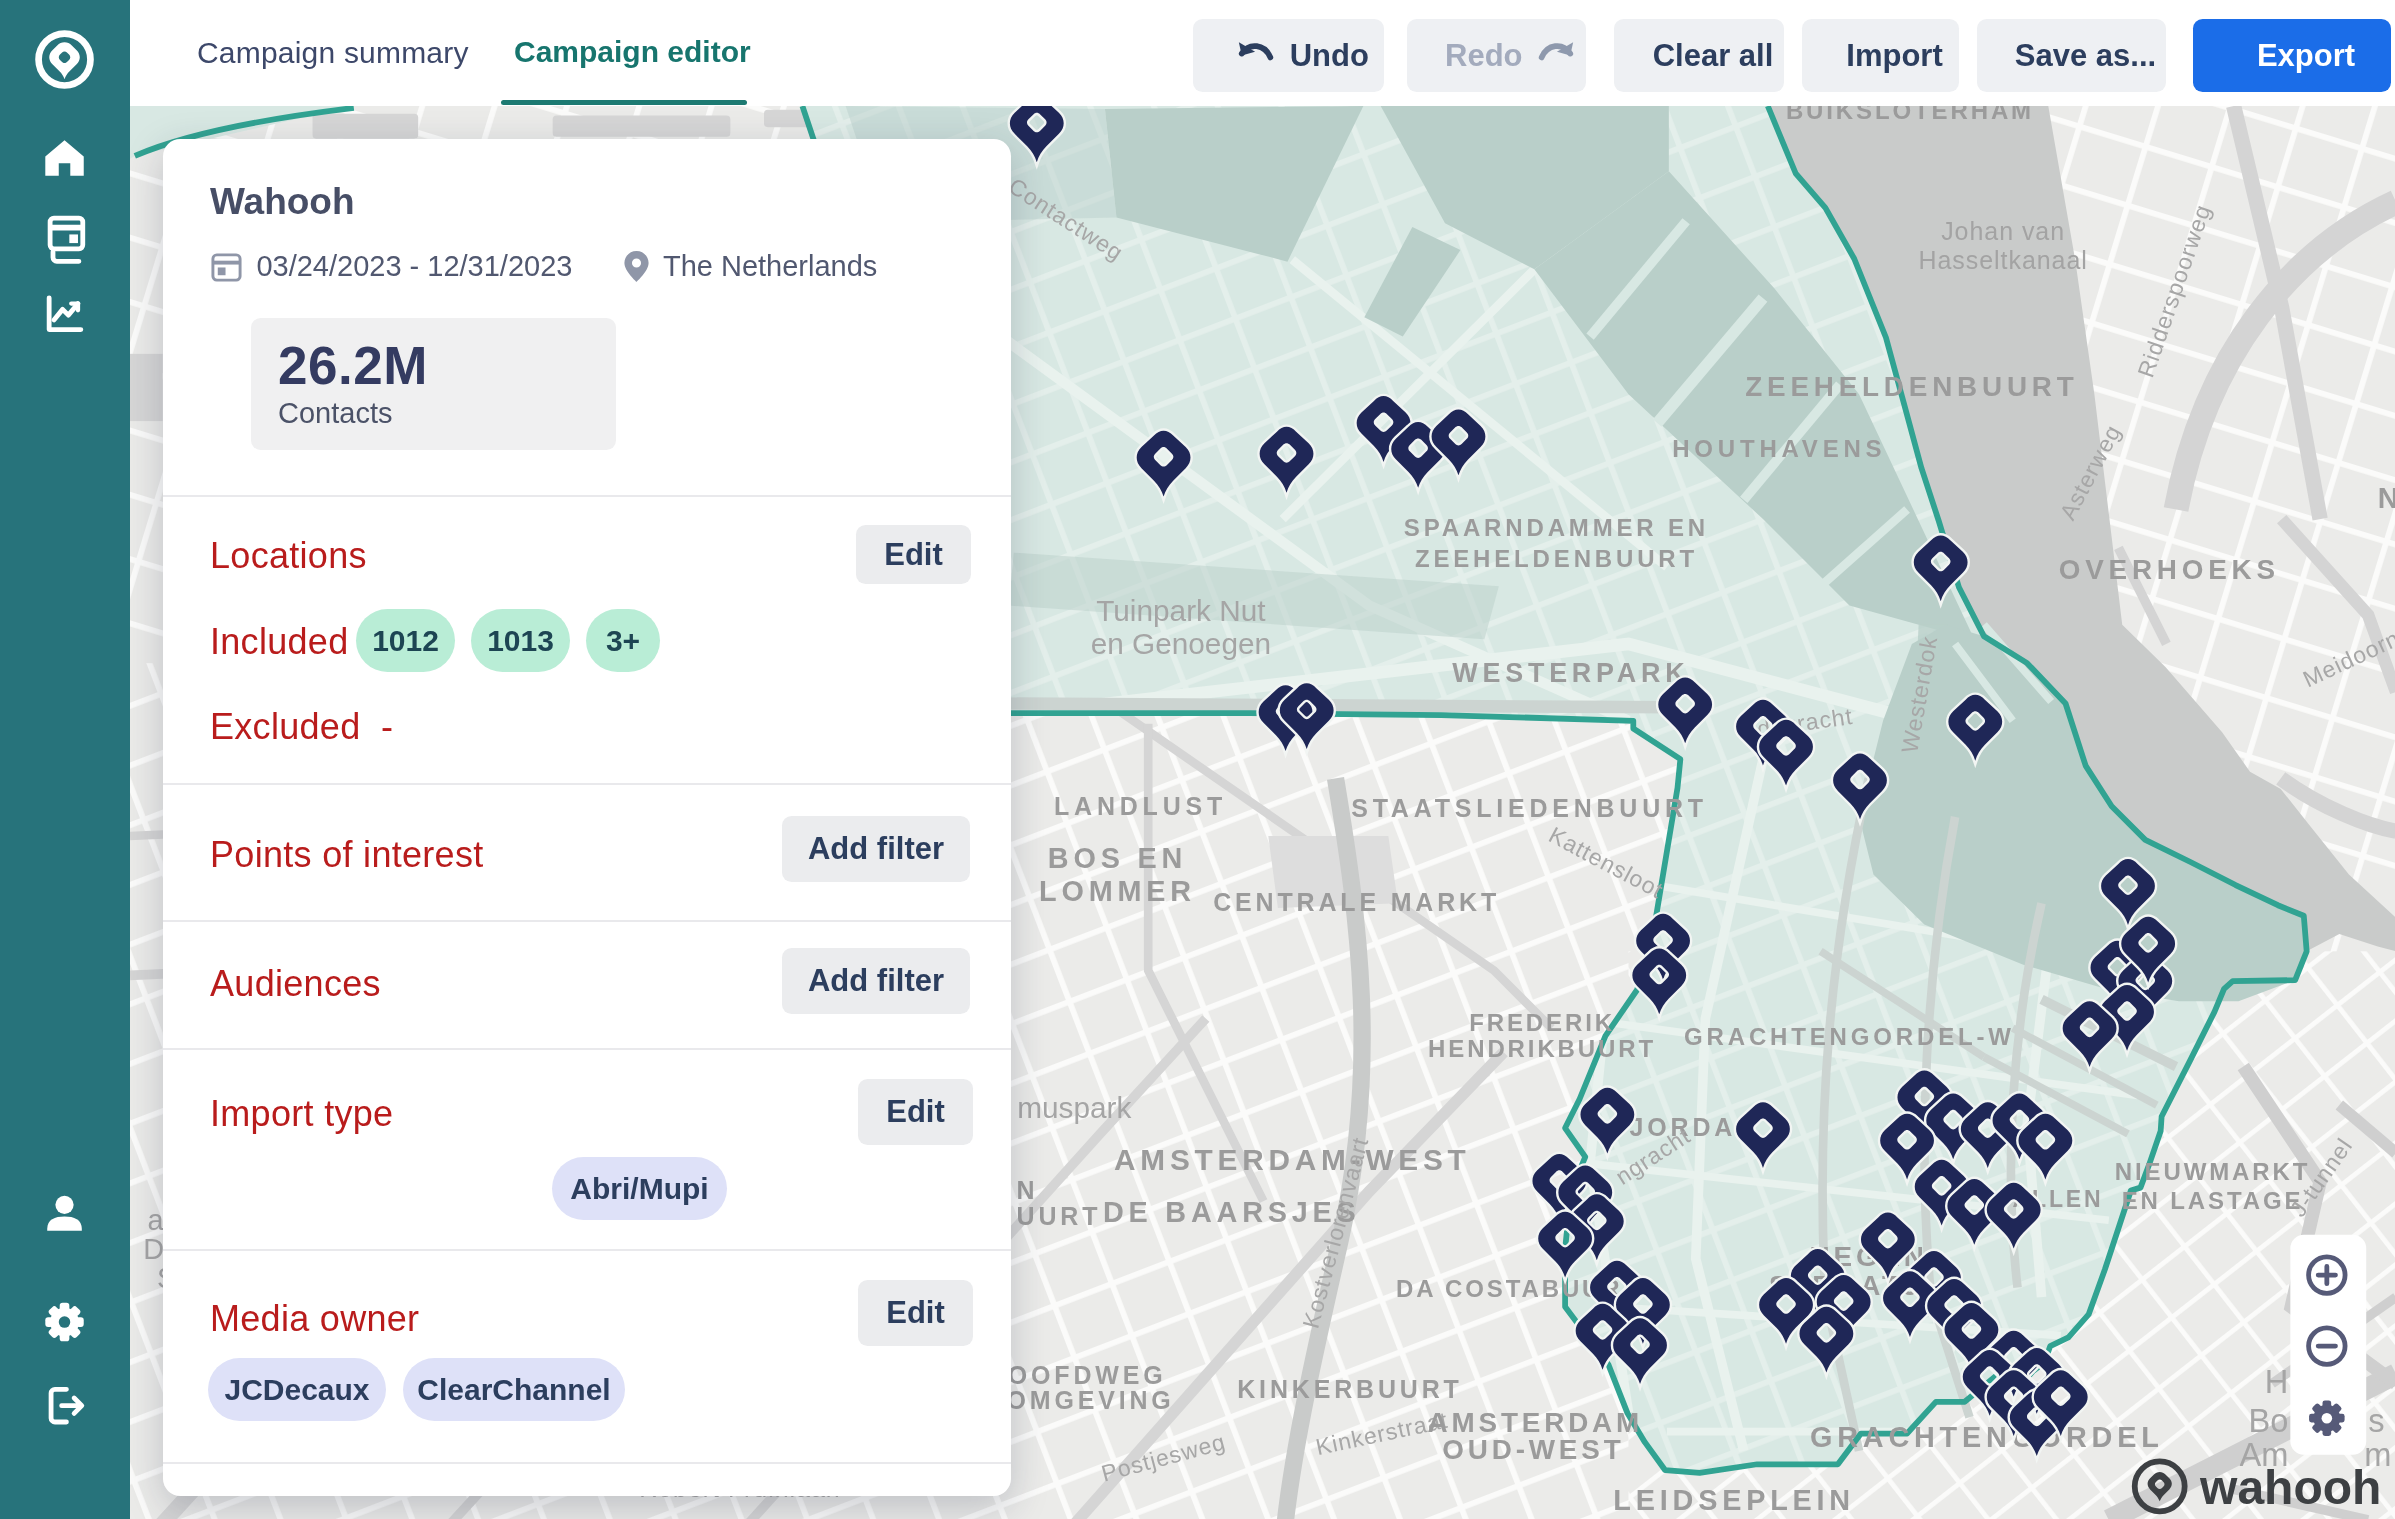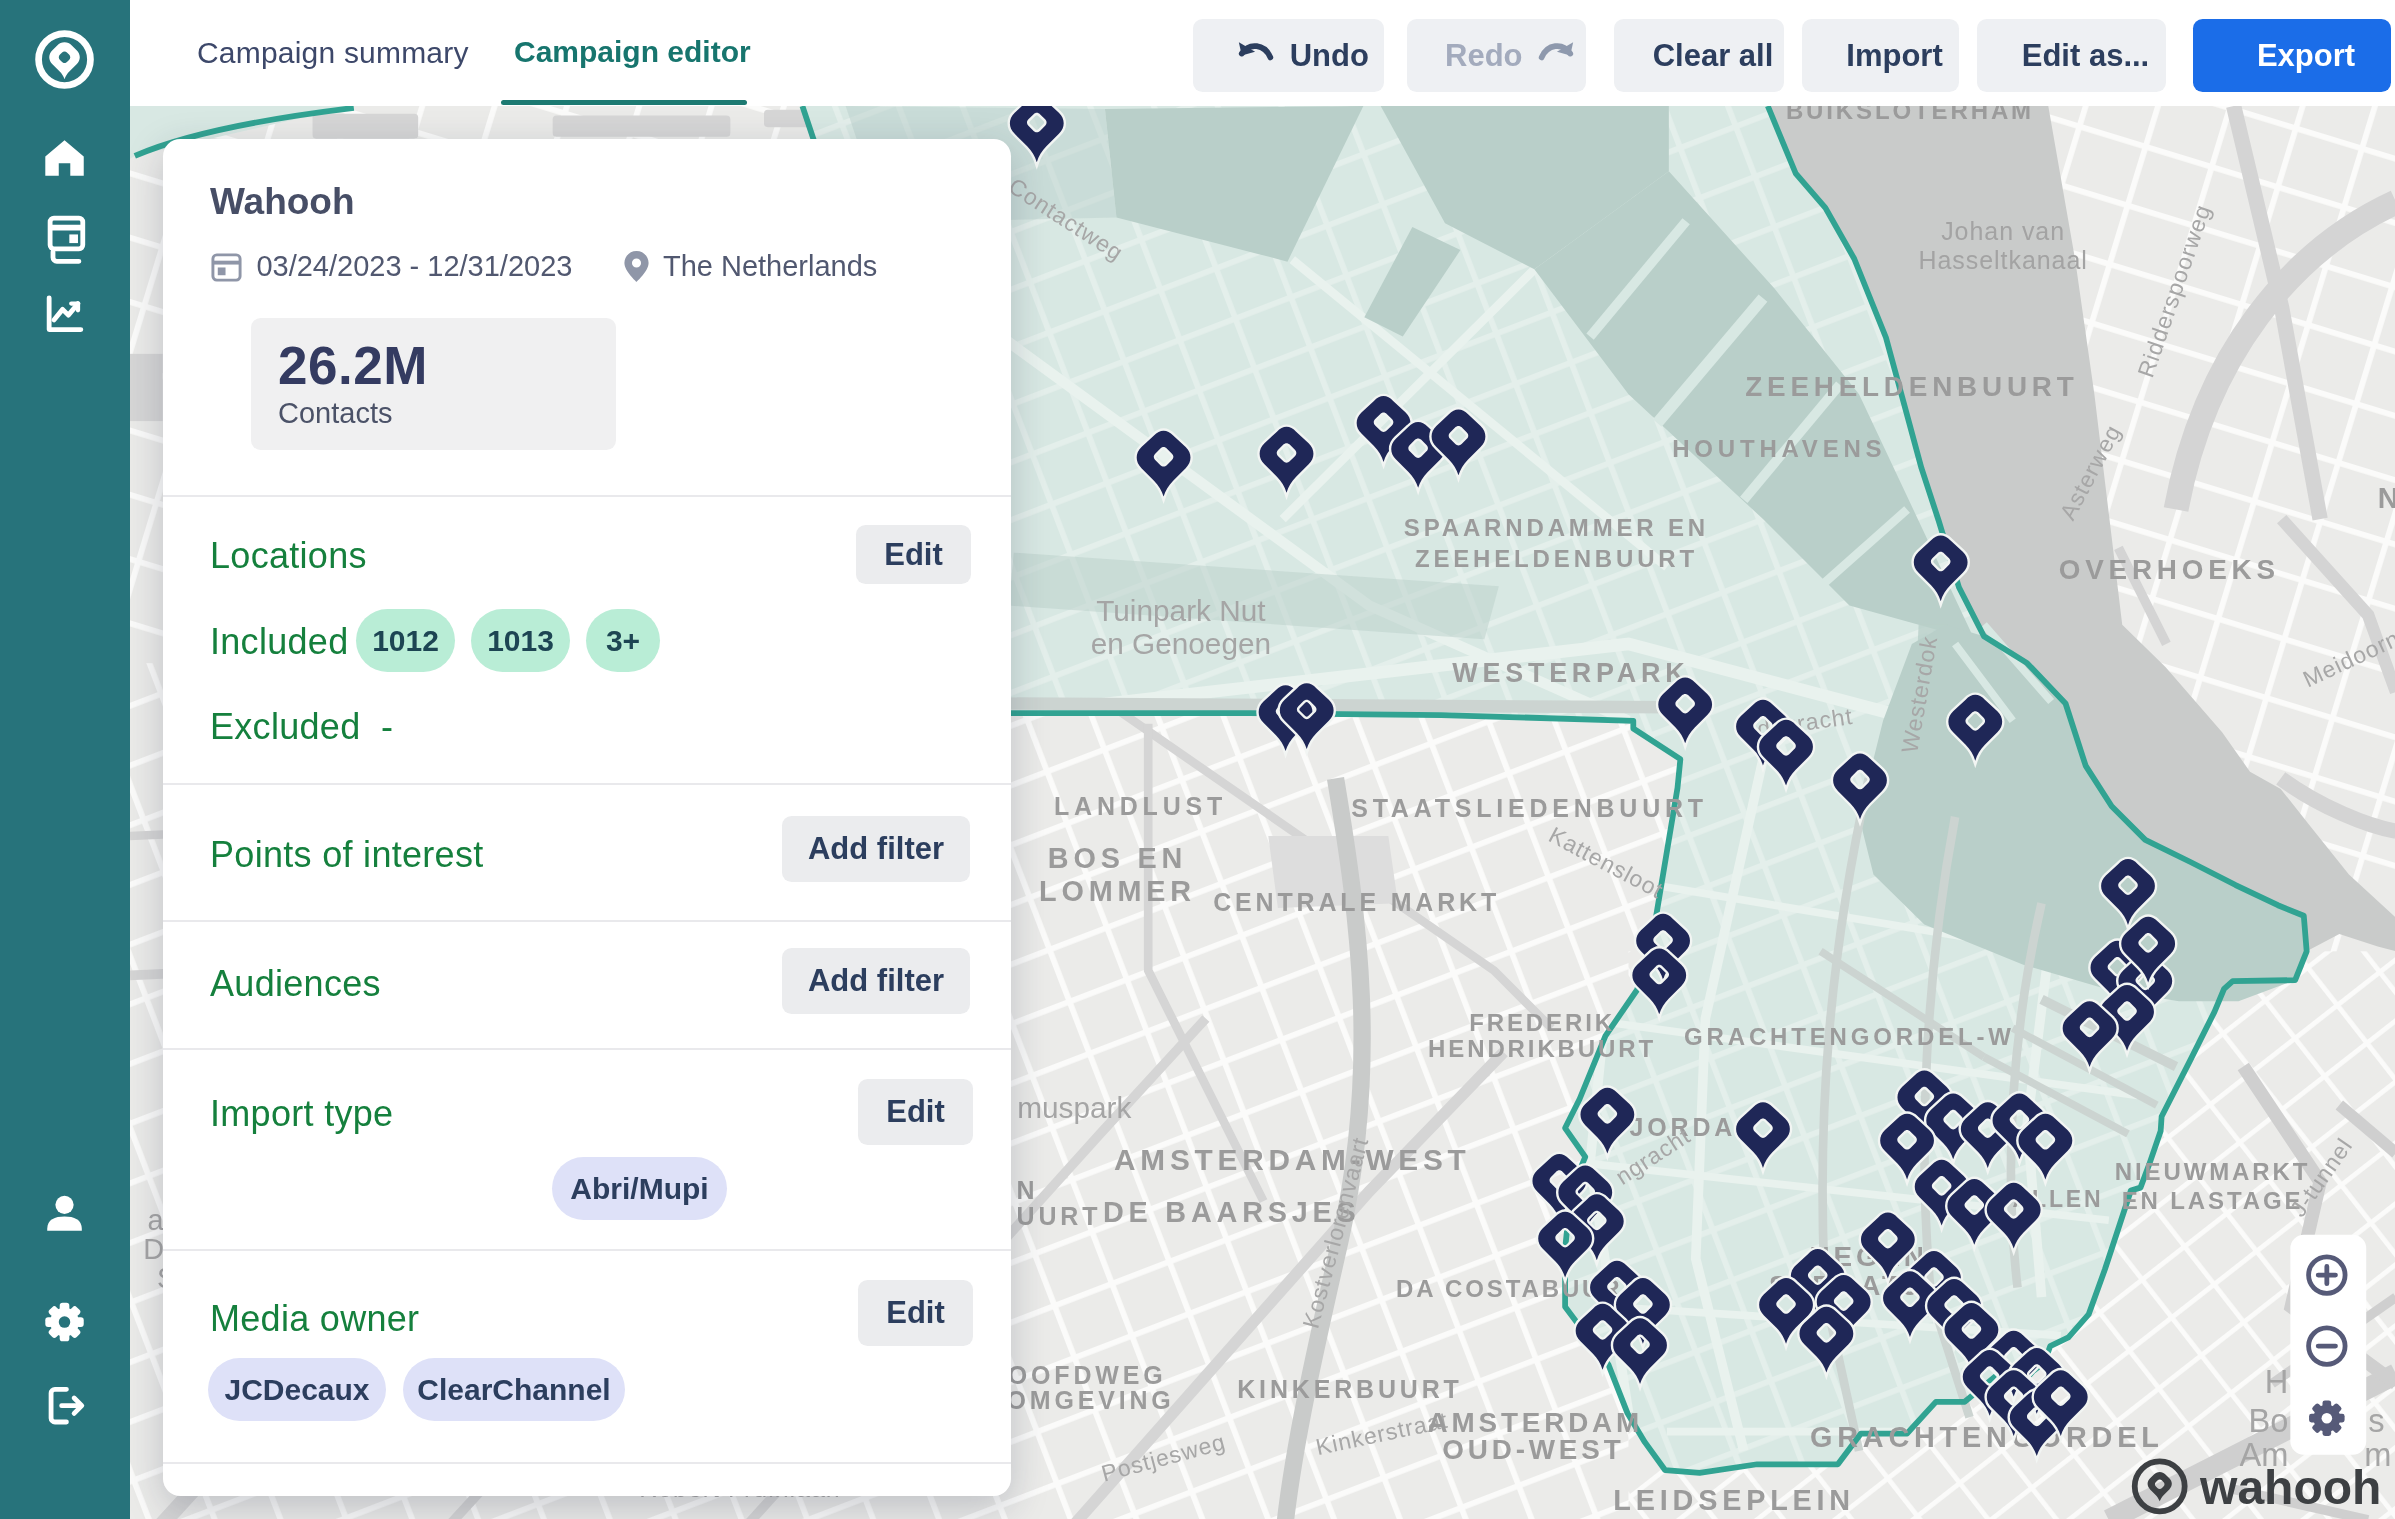--- a/index.html
+++ b/index.html
@@ -21,21 +21,21 @@
   #b-export { left:2193px; width:198px; background:#1b6de8; color:#ffffff; }
   .panel { position:absolute; left:163px; top:139px; width:848px; height:1357px; background:#ffffff; border-radius:17.3px; box-shadow:0 11.5px 38px rgba(30,40,70,0.22); z-index:20; }
   .p-title { position:absolute; left:47px; top:42px; font-size:37px; font-weight:bold; color:#474e66; }
   .daterow { position:absolute; left:47px; top:108px; height:38px; display:flex; align-items:center; font-size:29px; color:#515870; }
   .stat { position:absolute; top:179px; height:132px; background:#f0f0f1; border-radius:9.6px;margin-left:40px; }
   #stat1 { left:48px; width:365px; }
   #stat2 { left:429px; width:367px; }
   .stat .num { position:absolute; left:27px; top:17.3px; font-size:53px; font-weight:bold; color:#343b61; letter-spacing:0.5px;}
   .stat .lbl { position:absolute; left:27px; top:79px; font-size:29px; color:#4b5268; }
   .hr { position:absolute; left:0; width:848px; height:1.9px; background:#e9e9ec; }
-  .sec { position:absolute; left:47px; font-size:36px; color:#15803d; letter-spacing:0.3px;}
+  .sec { position:absolute; left:47px; font-size:36px; color:#b91c1c; letter-spacing:0.3px;}
   .gbtn { position:absolute; background:#ebecee; border-radius:9.6px; font-size:31px; font-weight:bold; color:#2c3e5e; display:flex; align-items:center; justify-content:center; }
   .chip { position:absolute; height:63px; border-radius:32px; font-size:30px; font-weight:bold; display:flex; align-items:center; justify-content:center; }
   .chip.green { background:#b9edd6; color:#1d4553; }
   .chip.purple { background:#dee1f8; color:#2c3e5e; font-weight:bold; }
 </style>
 </head>
 <body>
 <div class="stage">
 
   <div class="mapwrap"><svg width="2266" height="1414" viewBox="0 0 2359 1472">
@@ -315,21 +315,21 @@
     </div>
   <div id="b-redo" class="btn">
       <span style="margin-right:11.5px">Redo</span>
       <svg width="42" height="35" viewBox="0 0 44 36">
         <path d="M38 16 C30 4 14 6 8 20" fill="none" stroke="#8e99ad" stroke-width="6" stroke-linecap="round"></path>
         <path d="M41 4 L38 18 L24 14 Z" fill="#8e99ad"></path>
       </svg>
     </div>
   <div id="b-clear" class="btn">Clear all</div>
   <div id="b-import" class="btn">Import</div>
-  <div id="b-save" class="btn">Edit as...</div>
+  <div id="b-save" class="btn">Save as...</div>
   <div id="b-export" class="btn">Export</div>
 
   <div class="sidebar">
     <svg width="130" height="1520" viewBox="0 0 135 1582">
       <g fill="none" stroke="#ffffff">
         <circle cx="67" cy="62" r="27" stroke-width="7"></circle>
         <path d="M67 44 C70 44 72.5 45.2 74.6 47.3 L79.6 52.3 C81.7 54.4 82.9 57 82.9 59.6 C82.9 62.2 81.7 64.8 79.6 66.9 L72 74.5 C70 76.5 68 79.5 67 82.5 C66 79.5 64 76.5 62 74.5 L54.4 66.9 C52.3 64.8 51.1 62.2 51.1 59.6 C51.1 57 52.3 54.4 54.4 52.3 L59.4 47.3 C61.5 45.2 64 44 67 44 Z M67 53.6 C68 53.6 69 54 69.8 54.9 L71.7 56.8 C72.5 57.6 73 58.6 73 59.6 C73 60.6 72.5 61.6 71.7 62.4 L69.8 64.3 C69 65.2 68 65.6 67 65.6 C66 65.6 65 65.2 64.2 64.3 L62.3 62.4 C61.5 61.6 61 60.6 61 59.6 C61 58.6 61.5 57.6 62.3 56.8 L64.2 54.9 C65 54 66 53.6 67 53.6 Z" fill="#ffffff" stroke="none" fill-rule="evenodd"></path>
       </g>
       <path d="M67 146 L47 163 L47 183 L61 183 L61 170 L73 170 L73 183 L87 183 L87 163 Z" fill="#ffffff"></path>
       <g fill="none" stroke="#ffffff" stroke-width="5">

